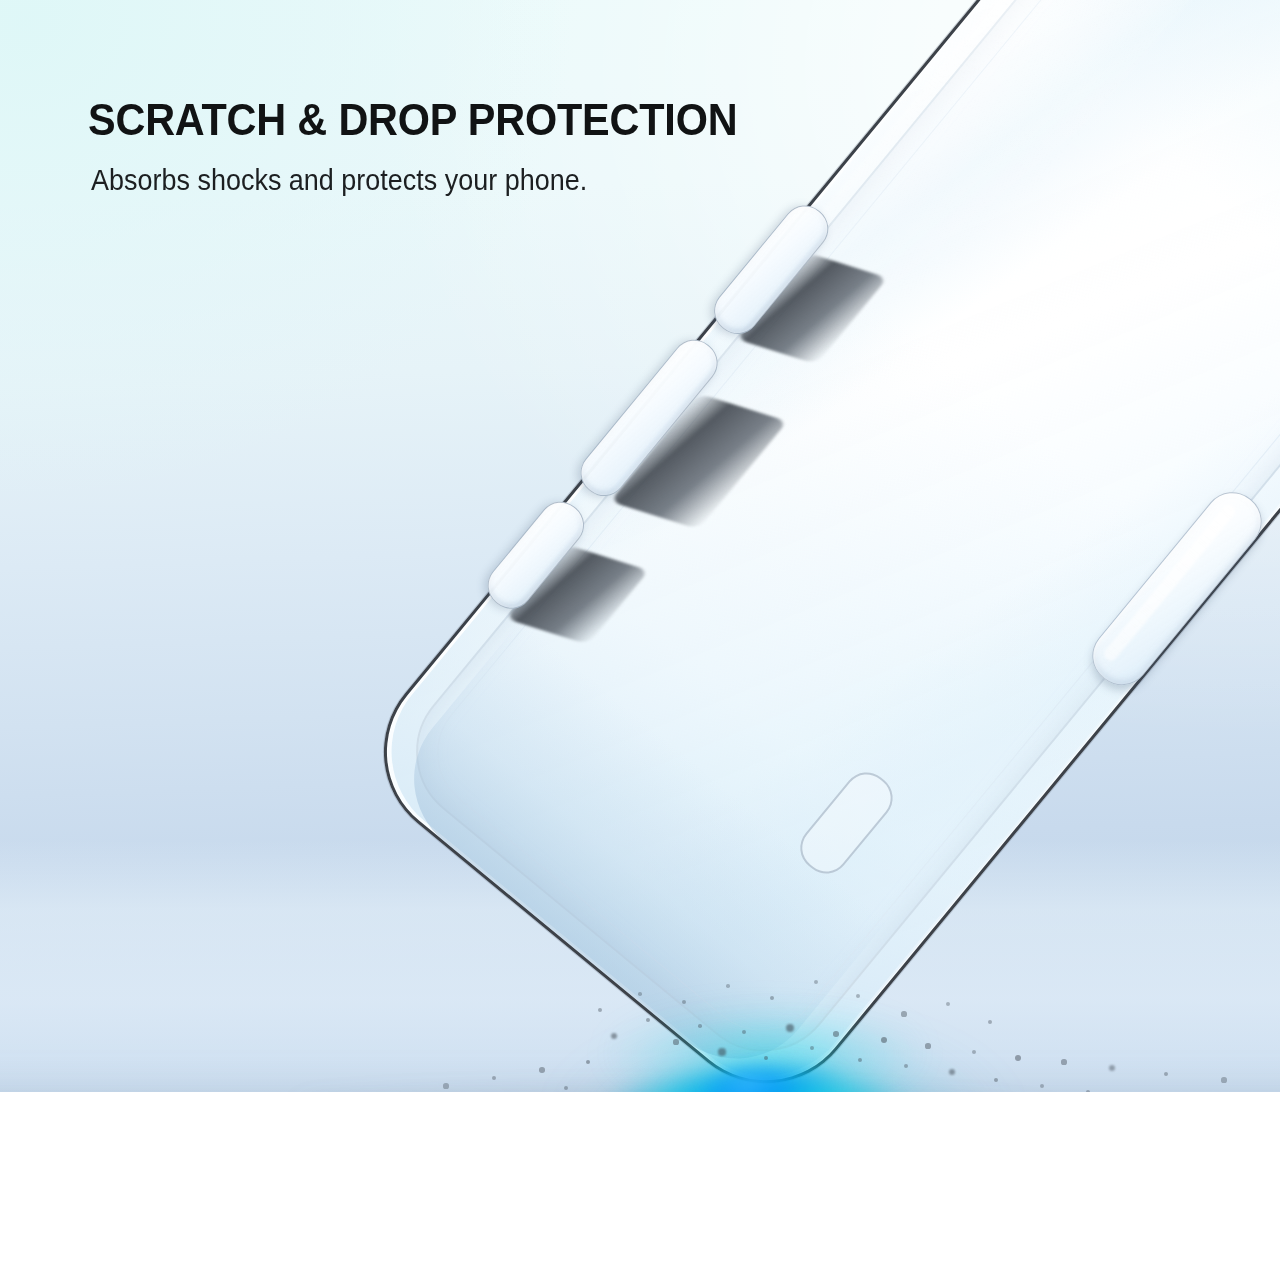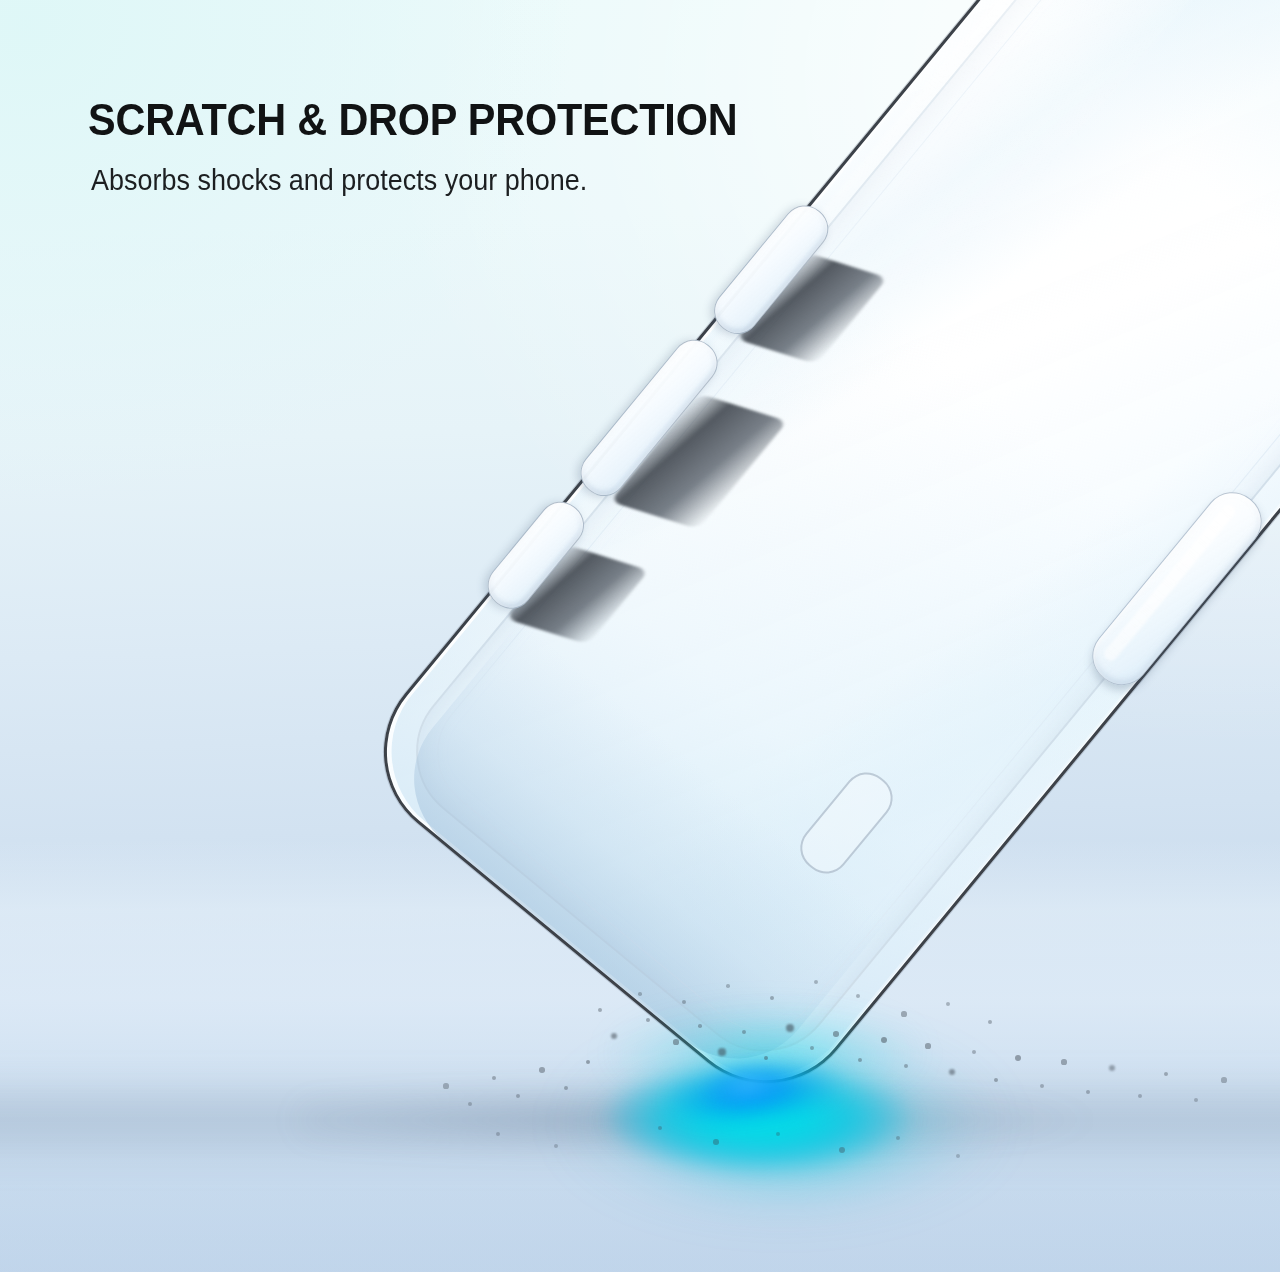--- a/index.html
+++ b/index.html
@@ -4,21 +4,21 @@
 <style>
   html, body {
     margin: 0;
     padding: 0;
     background: #ffffff;
   }
 
   #stage {
     position: relative;
     width: 1280px;
-    height: 1272px;
+    height: 1092px;
     overflow: hidden;
     font-family: "Liberation Sans", sans-serif;
     background: #e9f6f7;
   }
 
   
   .bg-base {
     position: absolute;
     inset: 0;
     background:

